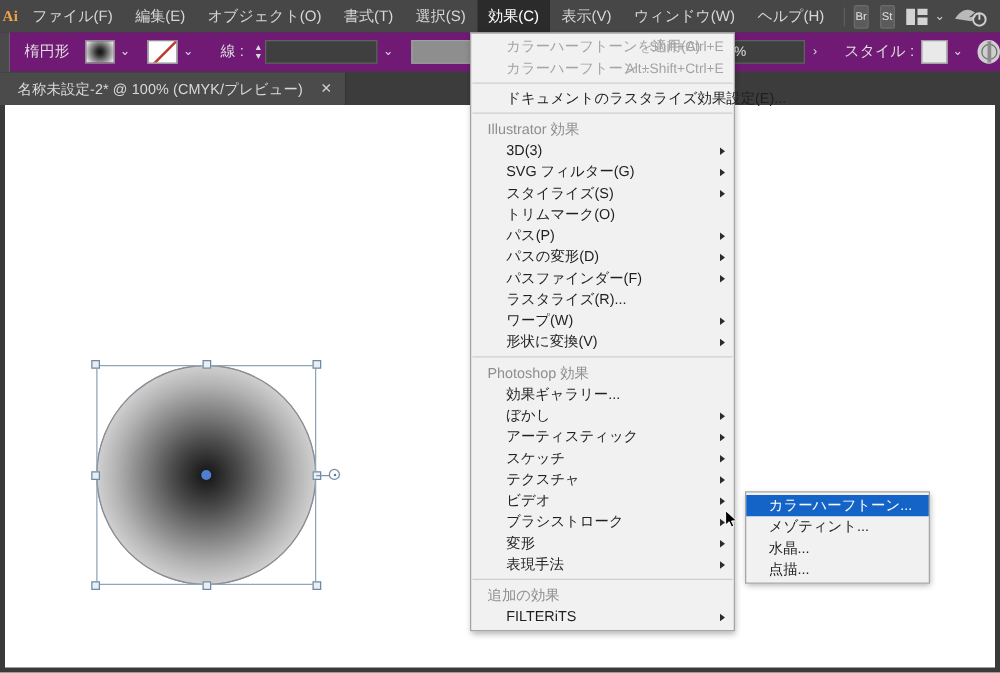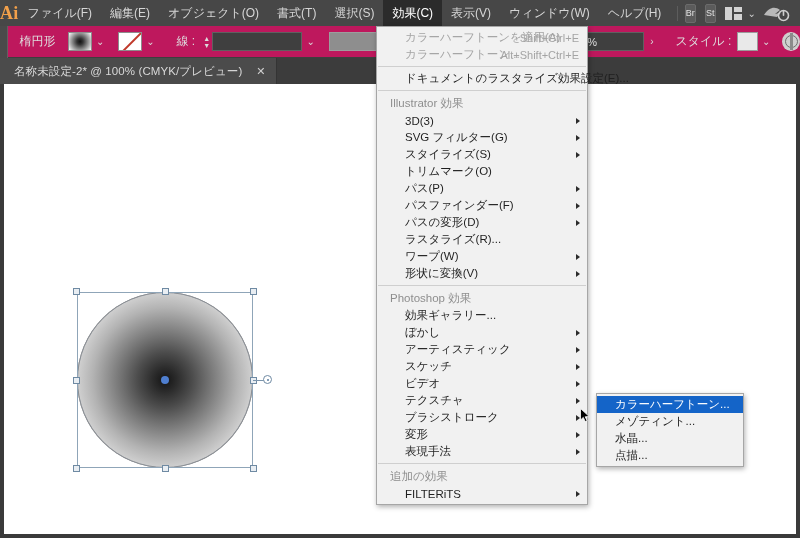--- a/index.html
+++ b/index.html
@@ -29,21 +29,21 @@
     width: 800px; height: 26px;
     background: #474747;
     display: flex;
     align-items: center;
     box-sizing: border-box;
   }
   .ai-logo {
     width: 34px; height: 26px;
     display: flex; align-items: center; justify-content: center;
     color: #f2a04a;
-    font-size: 18px;
+    font-size: 12px;
     font-weight: bold;
     letter-spacing: .3px;
     font-family: "Liberation Serif", "DejaVu Serif", serif;
   }
   .menu-item {
     height: 26px;
     padding: 13px 9px;
     display: flex; align-items: center;
     color: #d6d6d6;
     font-size: 12px;
@@ -98,21 +98,21 @@
     margin-right: 10px;
     position: relative;
     cursor: default;
   }
 
   
   .controlbar {
     position: absolute;
     left: 0; top: 26px;
     width: 800px; height: 32px;
-    background: #be185d;
+    background: #701a75;
     border-bottom: 1px solid #3e3e3e;
     display: flex;
     align-items: center;
     box-sizing: border-box;
   }
   .cb-grip {
     width: 7px; height: 32px;
     background: linear-gradient(to right,#4a4a4a 0,#4a4a4a 100%);
     border-right: 1px solid #616161;
   }
@@ -561,28 +561,28 @@
       <span class="marrow"></span>
     </div>
     <div class="mrow">
       <span class="mlabel">トリムマーク(O)</span>
     </div>
     <div class="mrow">
       <span class="mlabel">パス(P)</span>
       <span class="marrow"></span>
     </div>
     <div class="mrow">
+      <span class="mlabel">パスの変形(D)</span>
+      <span class="marrow"></span>
+    </div>
+    <div class="mrow">
       <span class="mlabel">パスファインダー(F)</span>
       <span class="marrow"></span>
     </div>
     <div class="mrow">
-      <span class="mlabel">パスの変形(D)</span>
-      <span class="marrow"></span>
-    </div>
-    <div class="mrow">
       <span class="mlabel">ラスタライズ(R)...</span>
     </div>
     <div class="mrow">
       <span class="mlabel">ワープ(W)</span>
       <span class="marrow"></span>
     </div>
     <div class="mrow">
       <span class="mlabel">形状に変換(V)</span>
       <span class="marrow"></span>
     </div>
@@ -600,25 +600,25 @@
     </div>
     <div class="mrow">
       <span class="mlabel">アーティスティック</span>
       <span class="marrow"></span>
     </div>
     <div class="mrow">
       <span class="mlabel">スケッチ</span>
       <span class="marrow"></span>
     </div>
     <div class="mrow">
+      <span class="mlabel">テクスチャ</span>
+      <span class="marrow"></span>
+    </div>
+    <div class="mrow">
       <span class="mlabel">ビデオ</span>
-      <span class="marrow"></span>
-    </div>
-    <div class="mrow">
-      <span class="mlabel">テクスチャ</span>
       <span class="marrow"></span>
     </div>
     <div class="mrow">
       <span class="mlabel">ブラシストローク</span>
       <span class="marrow"></span>
     </div>
     <div class="mrow">
       <span class="mlabel">変形</span>
       <span class="marrow"></span>
     </div>

